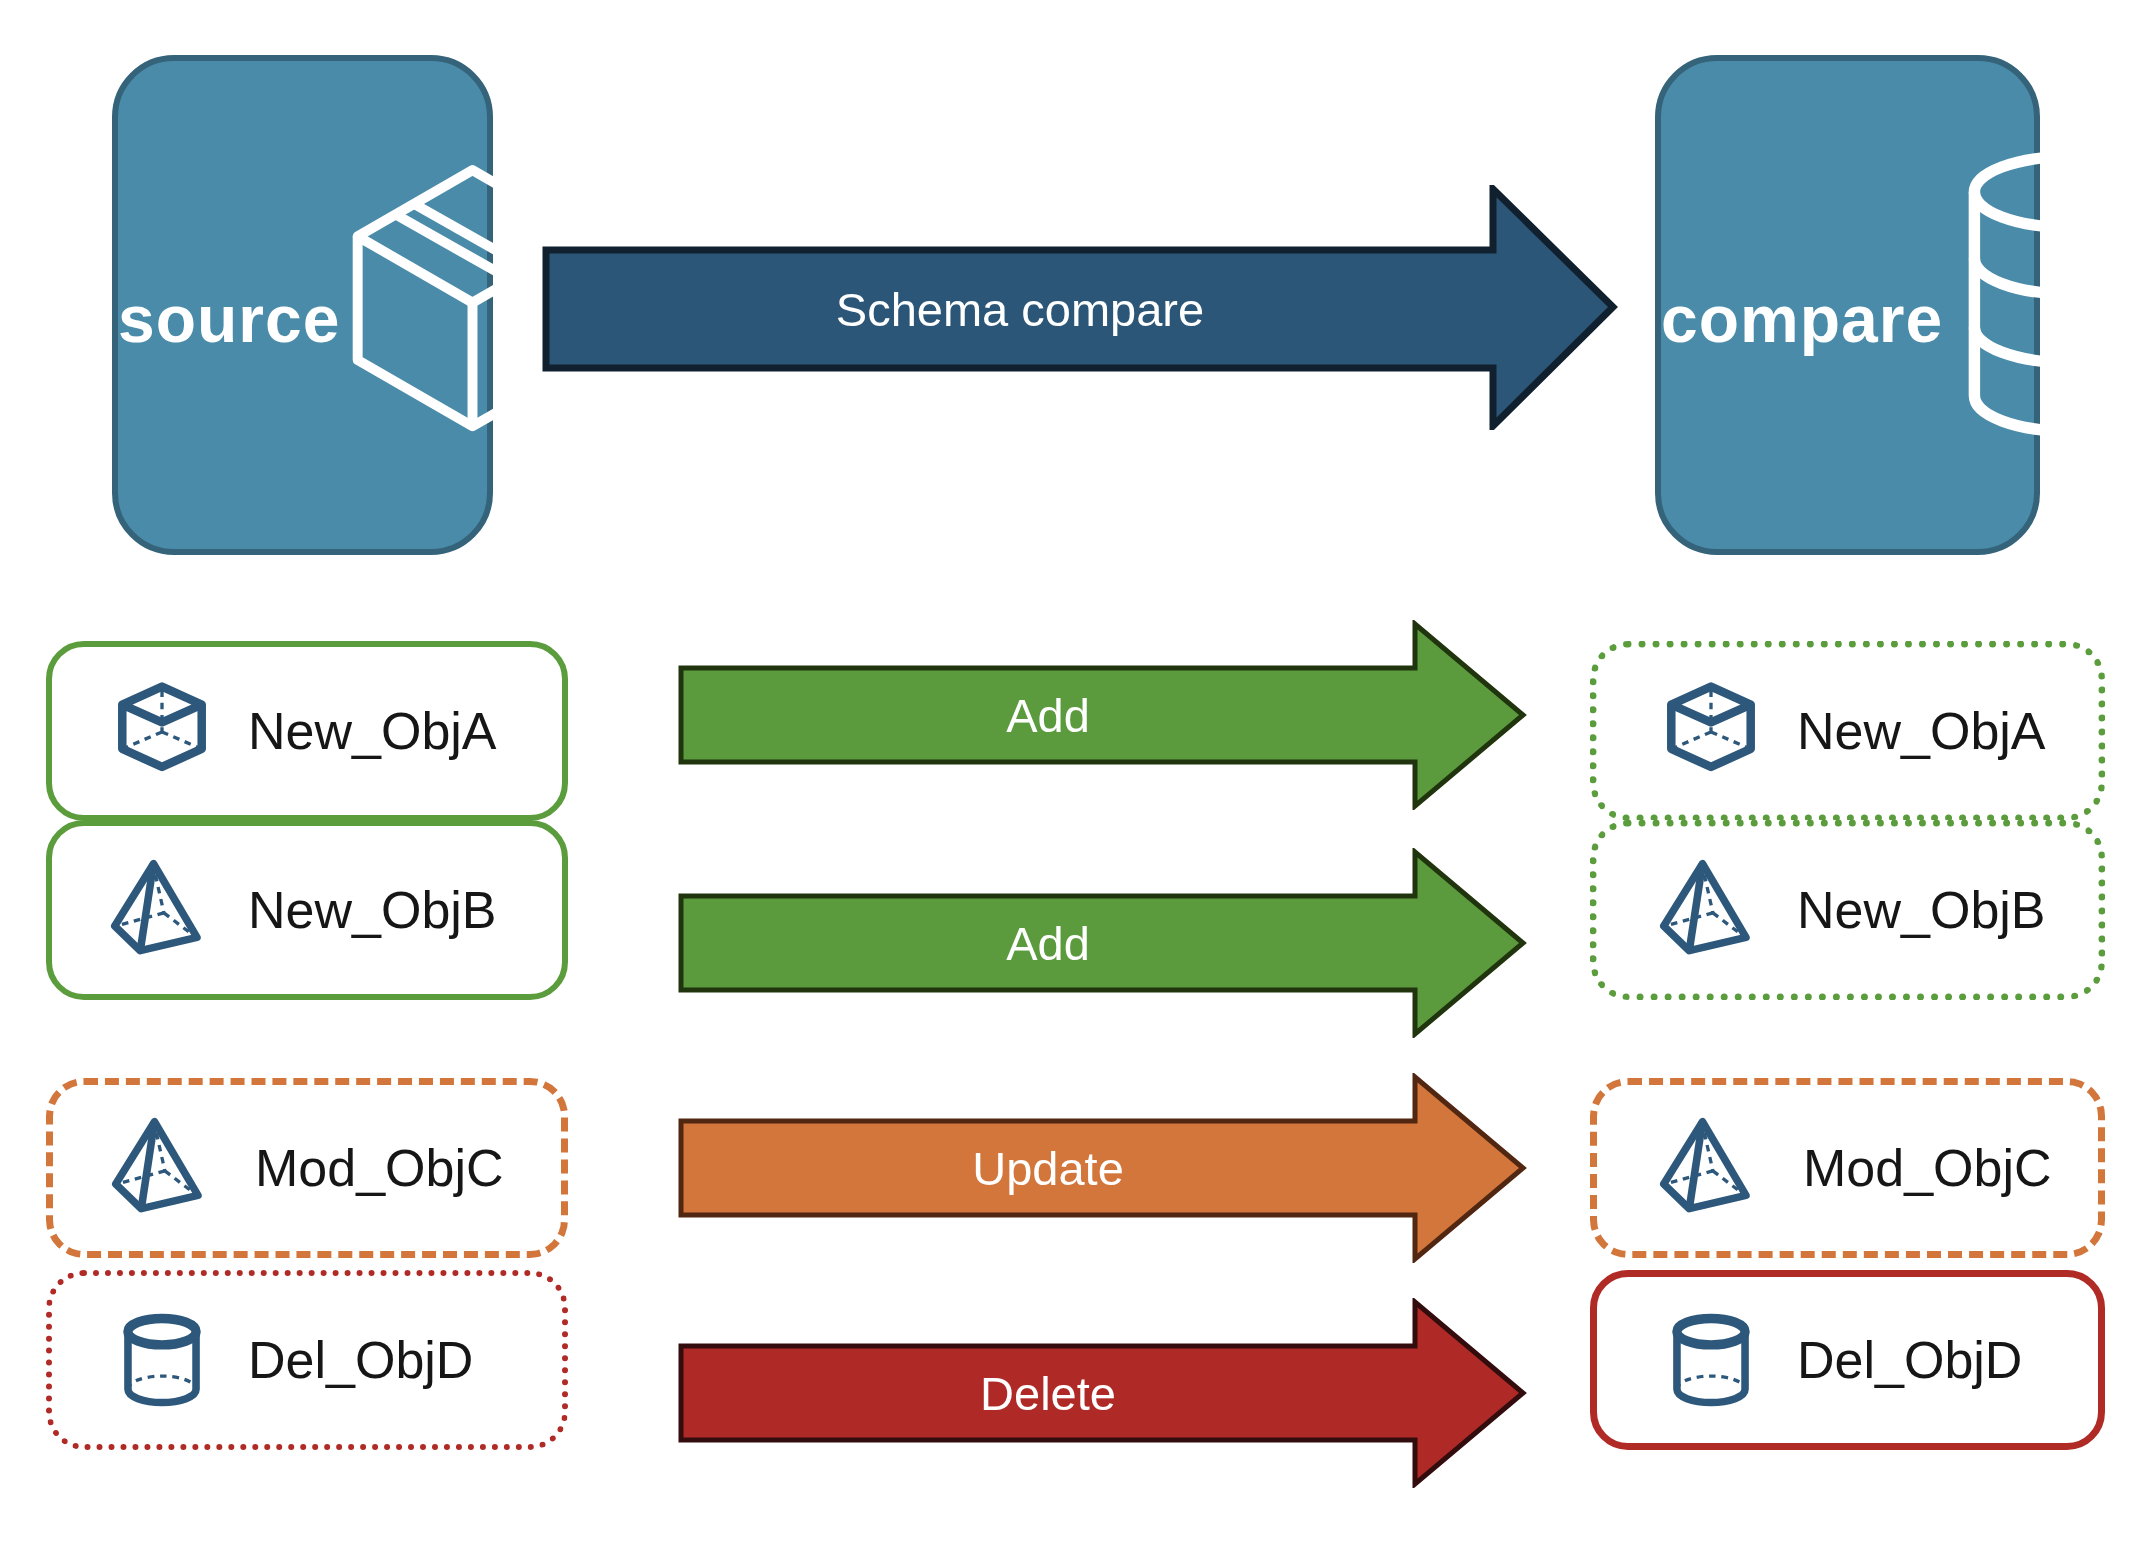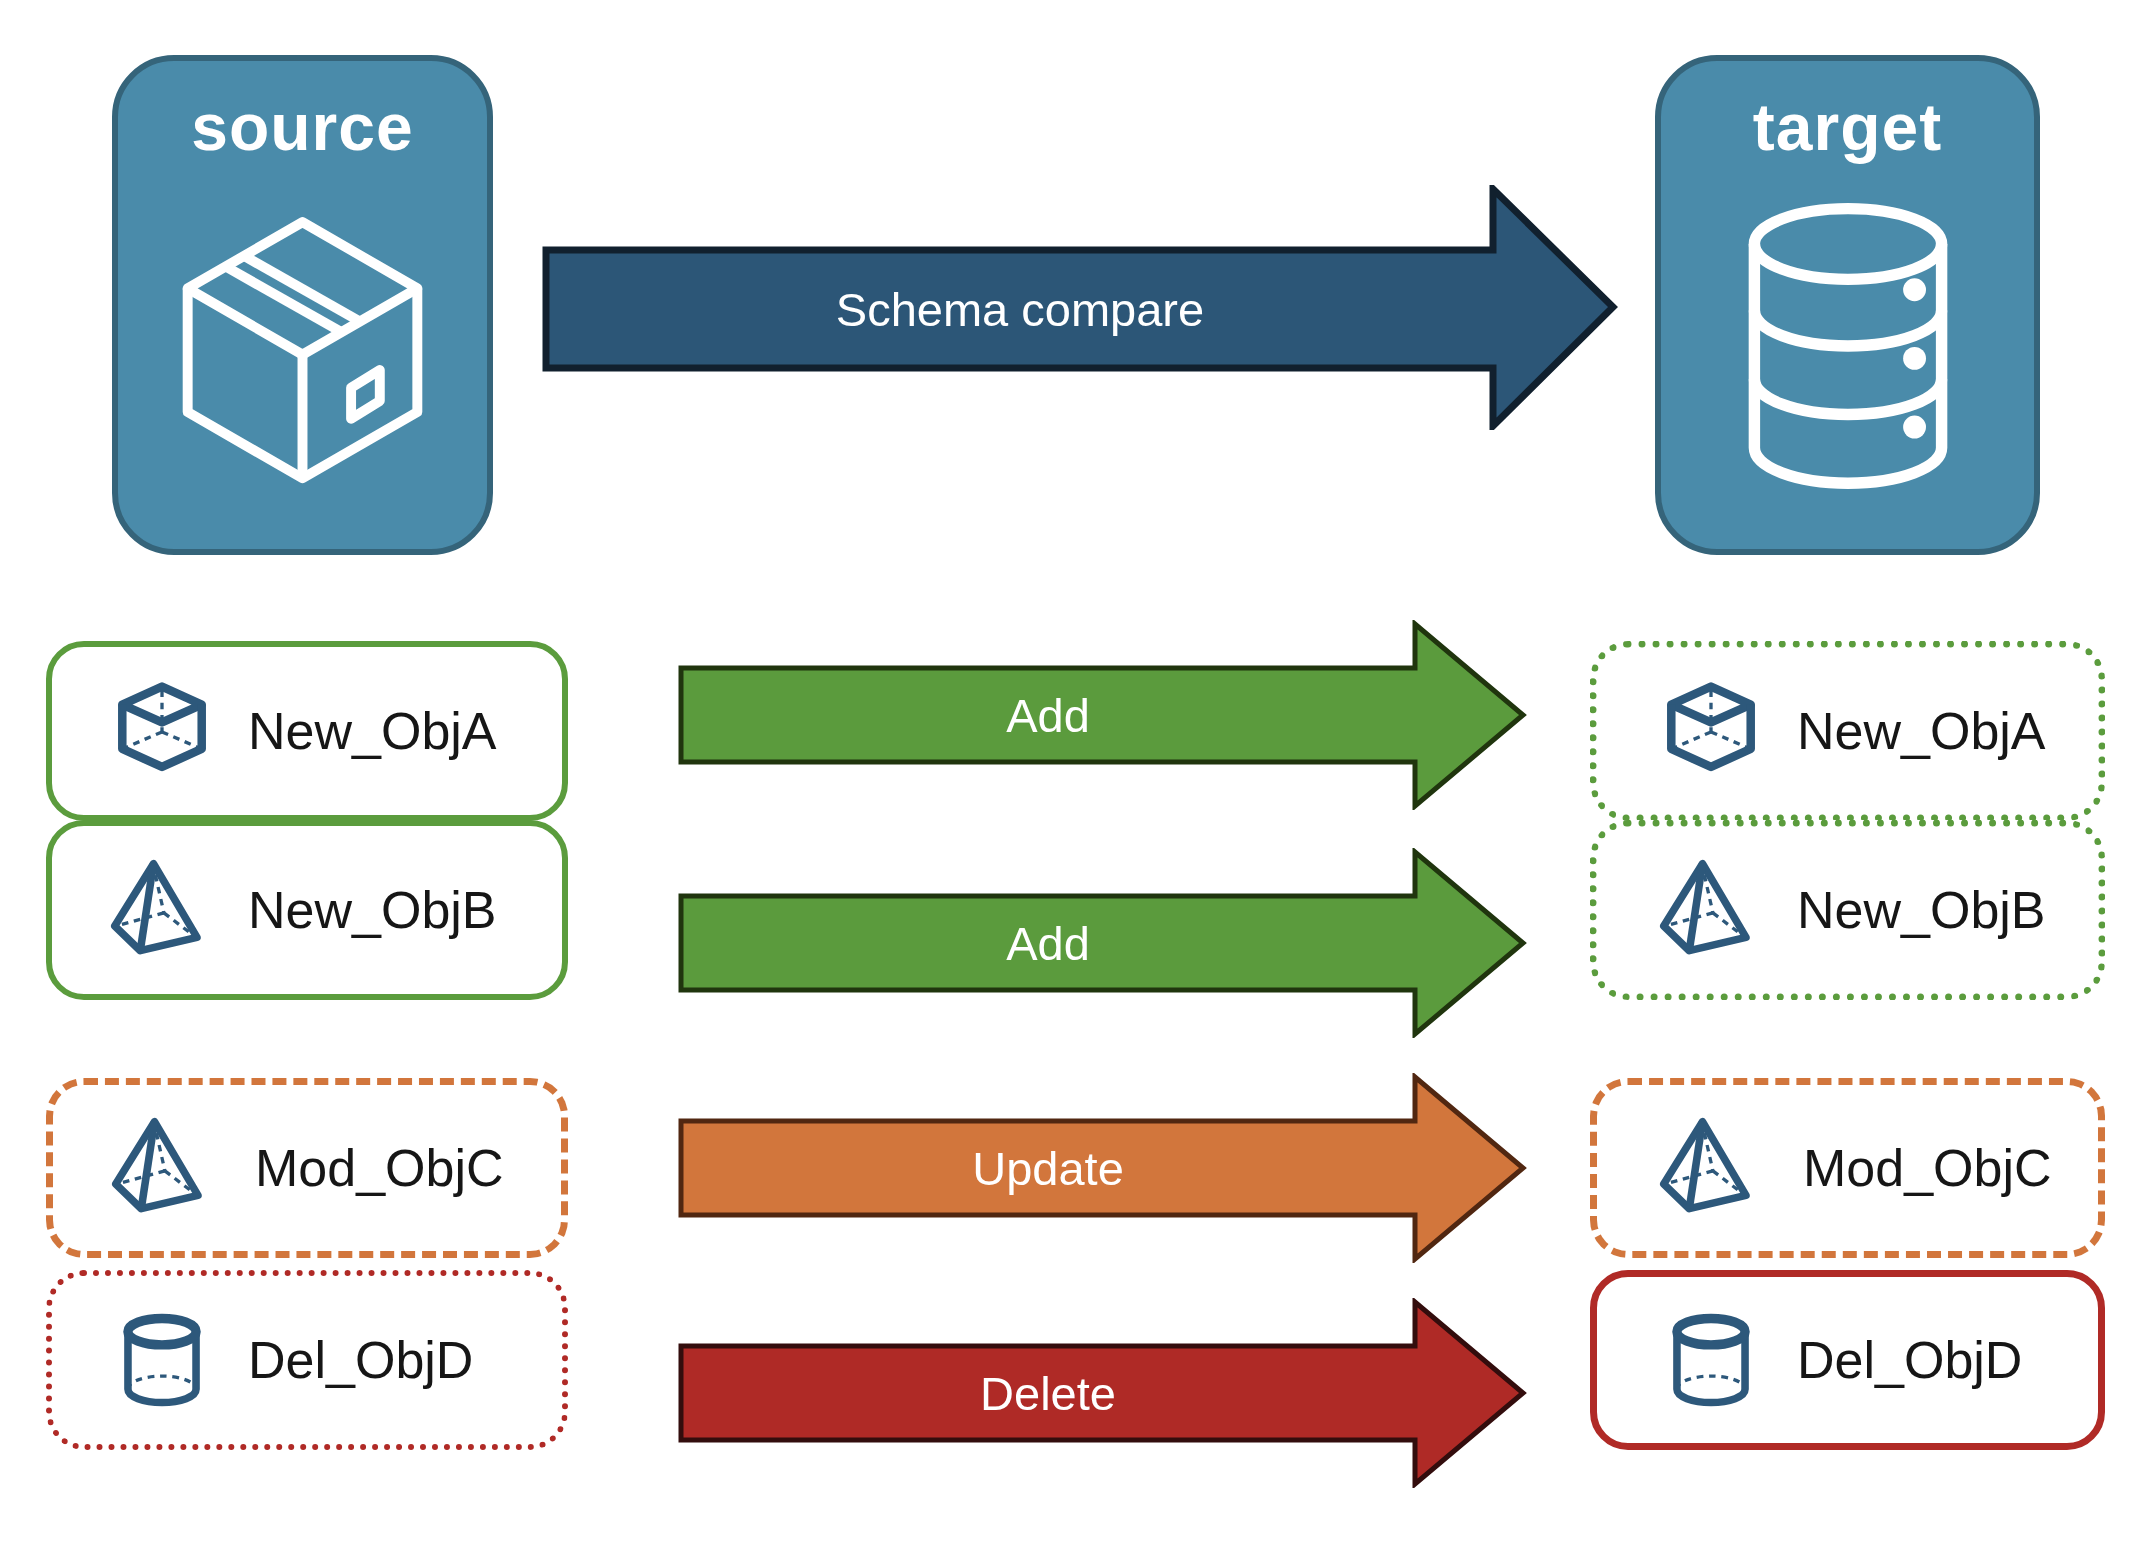--- a/index.html
+++ b/index.html
@@ -8,21 +8,21 @@
     width:2150px;height:1550px;
     background:#ffffff;
     font-family:"Liberation Sans", sans-serif;
     overflow:hidden;
   }
   
   .card{
     position:absolute;top:55px;height:500px;
     background:#4A8BAA;border:6px solid #35647A;border-radius:62px;
     box-sizing:border-box;
-    display:flex;flex-direction:column;align-items:center;
+    display:flex;flex-direction:row;align-items:center;
   }
   .card.source{left:112px;width:381px;}
   .card.target{left:1655px;width:385px;}
   .card-title{
     margin-top:28px;
     color:#ffffff;font-size:66px;font-weight:bold;letter-spacing:1px;
   }
   .card-icon{flex:1;display:flex;align-items:center;justify-content:center;margin-bottom:18px;}
   
   .main-arrow{position:absolute;left:540px;top:185px;width:1080px;height:245px;}
@@ -121,21 +121,21 @@
   <div class="card source">
     <div class="card-title">source</div>
     <div class="card-icon">
       <svg width="265" height="280" viewBox="0 0 120 126">
           <use href="#sym-package"></use>
         </svg>
     </div>
   </div>
 
   <div class="card target">
-    <div class="card-title">target</div>
+    <div class="card-title">compare</div>
     <div class="card-icon">
       <svg width="250" height="312" viewBox="0 0 120 150">
           <use href="#sym-database"></use>
         </svg>
     </div>
   </div>
 
   <svg class="main-arrow" viewBox="0 0 1080 245">
     <polygon points="6,65 953,65 953,4 1073,122 953,241 953,183 6,183"></polygon>
     <text x="480" y="124" text-anchor="middle" dominant-baseline="central">Schema compare</text>

